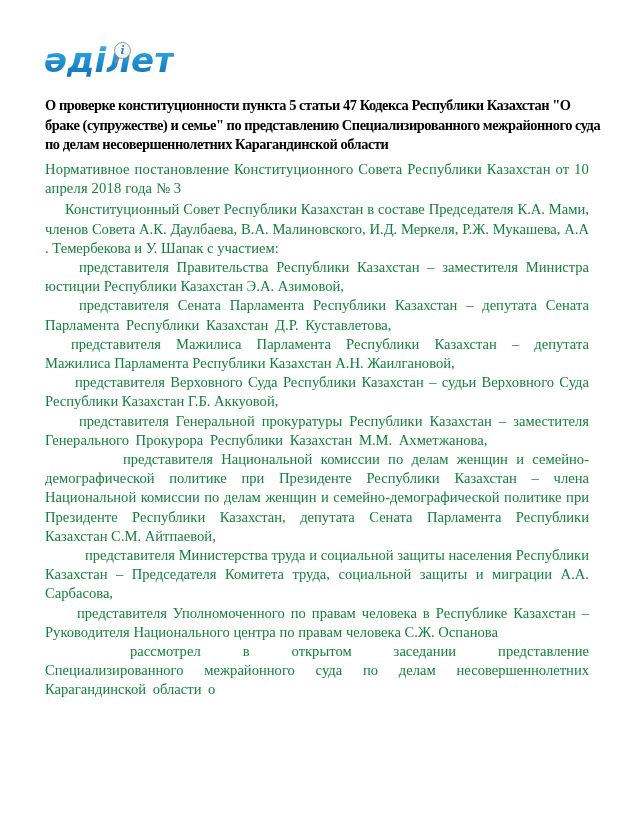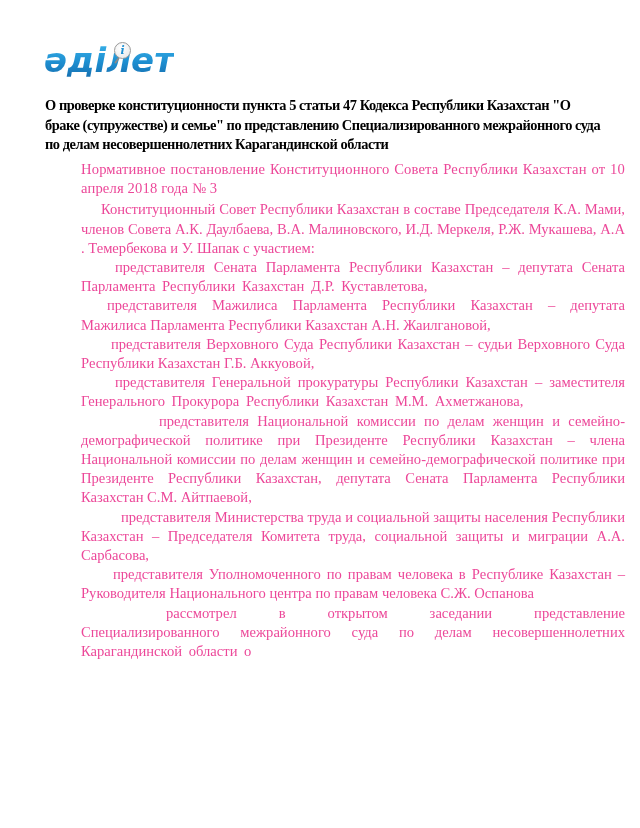--- a/index.html
+++ b/index.html
@@ -80,23 +80,22 @@
       letter-spacing: -0.45px;
       margin: 0;
     }
     .content {
       position: absolute;
       left: 45px;
       top: 160px;
       width: 544px;
       font-size: 14.6px;
       line-height: 19.2px;
-      color: #ec4899;
+      color: #15803d;
       text-align: justify;
-      margin-left: 36px;
     }
     .doc-info {
       margin: 0 0 2px 0;
       text-align: justify;
       letter-spacing: 0.15px;
     }
     .para {
       margin: 0;
       text-align: justify;
     }
@@ -117,20 +116,21 @@
 <a class="logo">
   <span class="logo-text">әділет</span>
   <span class="logo-badge">i</span>
 </a>
 
 <h1 class="title">О проверке конституционности пункта 5 статьи 47 Кодекса Республики Казахстан "О браке (супружестве) и семье" по представлению Специализированного межрайонного суда по делам несовершеннолетних Карагандинской области</h1>
 
 <div class="content">
   <p class="doc-info">Нормативное постановление Конституционного Совета Республики Казахстан от 10 апреля 2018 года № 3</p>
   <p class="para ind-1">Конституционный Совет Республики Казахстан в составе Председателя К.А. Мами, членов Совета А.К. Даулбаева, В.А. Малиновского, И.Д. Меркеля, Р.Ж. Мукашева, А.А . Темербекова и У. Шапак с участием:</p>
+  <p class="para ind-3">представителя Правительства Республики Казахстан – заместителя Министра юстиции Республики Казахстан Э.А. Азимовой,</p>
   <p class="para ind-3 wide">представителя Сената Парламента Республики Казахстан – депутата Сената Парламента Республики Казахстан Д.Р. Куставлетова,</p>
   <p class="para ind-4">представителя Мажилиса Парламента Республики Казахстан – депутата Мажилиса Парламента Республики Казахстан А.Н. Жаилгановой,</p>
   <p class="para ind-5">представителя Верховного Суда Республики Казахстан – судьи Верховного Суда Республики Казахстан Г.Б. Аккуовой,</p>
   <p class="para ind-3 wide">представителя Генеральной прокуратуры Республики Казахстан – заместителя Генерального Прокурора Республики Казахстан М.М. Ахметжанова,</p>
   <p class="para ind-6">представителя Национальной комиссии по делам женщин и семейно-демографической политике при Президенте Республики Казахстан – члена Национальной комиссии по делам женщин и семейно-демографической политике при Президенте Республики Казахстан, депутата Сената Парламента Республики Казахстан С.М. Айтпаевой,</p>
   <p class="para ind-7">представителя Министерства труда и социальной защиты населения Республики Казахстан – Председателя Комитета труда, социальной защиты и миграции А.А. Сарбасова,</p>
   <p class="para ind-8">представителя Уполномоченного по правам человека в Республике Казахстан – Руководителя Национального центра по правам человека С.Ж. Оспанова</p>
   <p class="para ind-9 wide">рассмотрел в открытом заседании представление Специализированного межрайонного суда по делам несовершеннолетних Карагандинской области о</p>
 </div>
 

